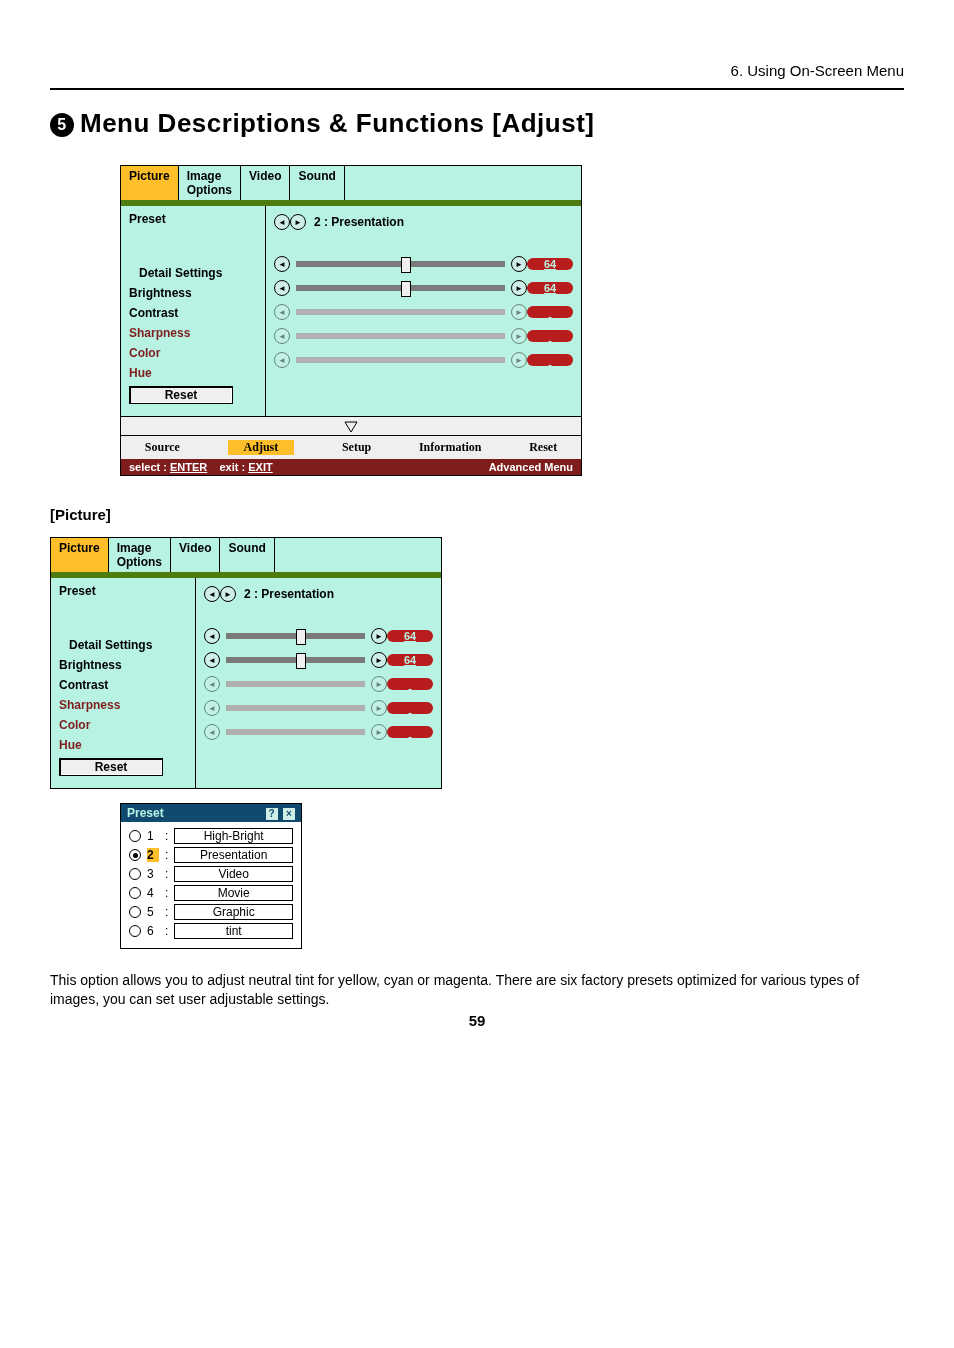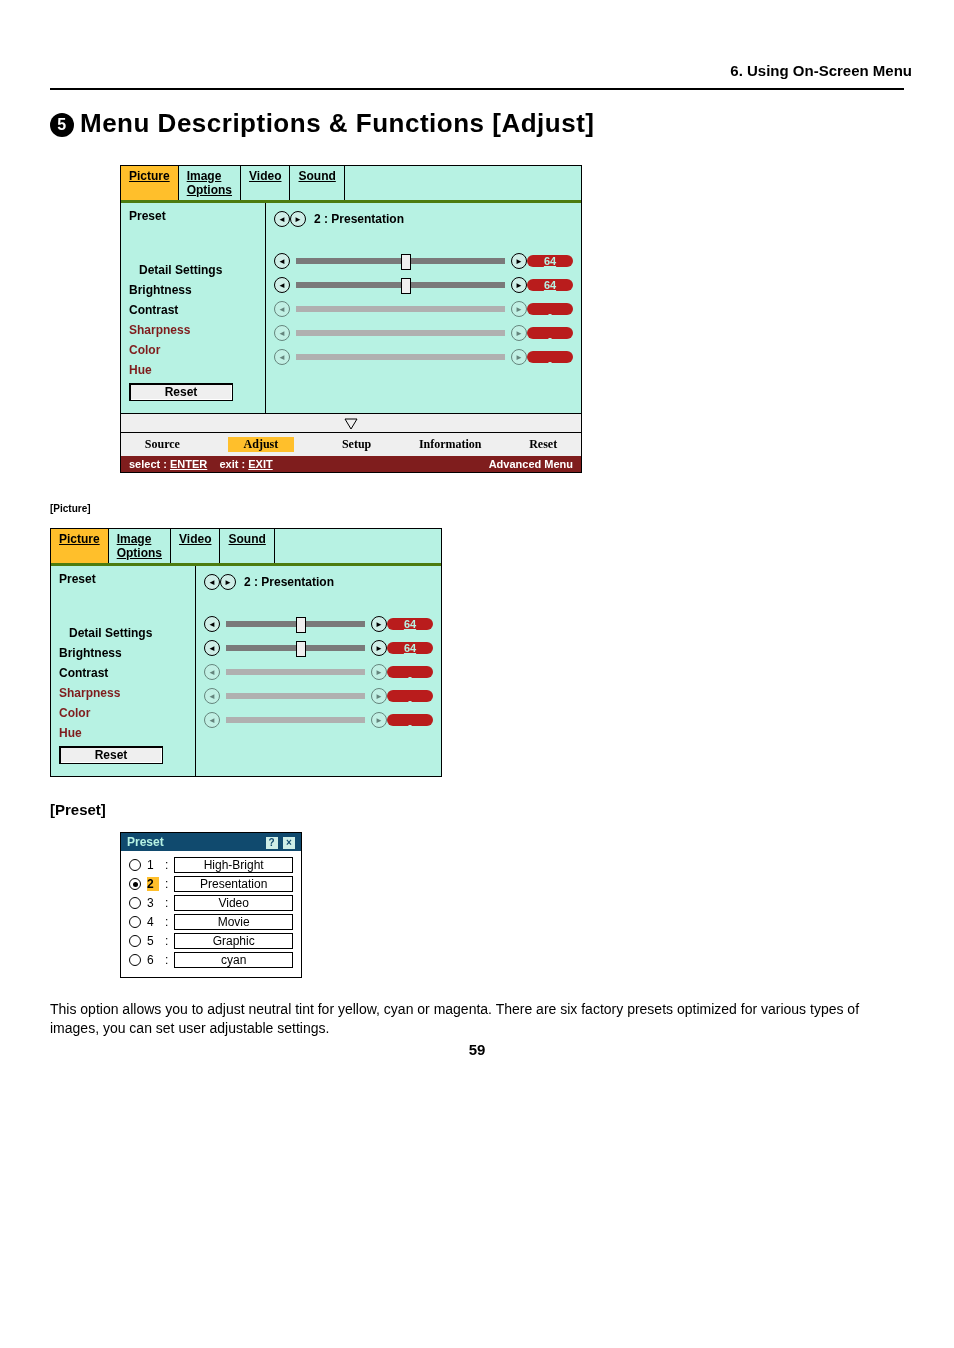--- a/index.html
+++ b/index.html
@@ -19,22 +19,22 @@
     position: absolute;
     top: 88px;
     left: 50px;
     right: 50px;
     height: 2px;
     background: #000;
   }
   .hdr-section {
     position: absolute;
     top: 62px;
-    right: 42px;
-    font-weight: 700;
+    right: 50px;
+    font-weight: 400;
     font-size: 15px;
   }
   .title {
     margin-top: 48px;
     font-size: 26px;
     font-weight: 900;
     letter-spacing: 0.5px;
   }
   .circle-num {
     display: inline-flex;
@@ -46,21 +46,21 @@
     align-items: center;
     justify-content: center;
     font-size: 16px;
     font-weight: 700;
     vertical-align: middle;
     margin-right: 6px;
   }
   
   .osd-wrap-a { margin: 26px 0 0 70px; width: 460px; border:1px solid #000; background:#efefef;}
   .osd-wrap-b { margin: 14px 0 0 0; width: 390px; border:1px solid #000; background:#efefef;}
-  .tabs { display:flex; background:#b7f2e3; border-bottom:3px solid #4d7c0f;text-decoration:underline; }
+  .tabs { display:flex; background:#b7f2e3; border-bottom:6px solid #4d7c0f; }
   .tab { border-right:1px solid #000; padding:3px 8px; font-size:12px; font-weight:700; line-height:14px; background:#b7f2e3; font-family: "MS Sans Serif", Arial, sans-serif; }
   .tab.sel { background:#ffbf2b; }
   .tab.stack span { display:block; }
   .osd-body { display:flex; }
   .osd-menu { width:130px; background:#b7f2e3; border-right:1px solid #000; font-size:12px; font-weight:700; padding:6px 6px 6px 8px; font-family:"MS Sans Serif",Arial,sans-serif;}
   .osd-menu .sm { padding-left:10px;margin-top:40px; }
   .osd-menu .dis { color:#7f1d1d; }
   .osd-menu > div { margin-bottom:6px; }
   .reset-btn { margin-top:6px; border:1px solid #000; background:#efefef; width:102px; text-align:center; font-size:12px; font-weight:700; padding:1px 0; box-shadow: 1px 1px 0 #000 inset, -1px -1px 0 #fff inset;}
   .osd-vals { flex:1; background:#b7f2e3; padding:6px 8px; font-family:"MS Sans Serif",Arial,sans-serif; font-size:12px;}
@@ -73,21 +73,21 @@
   .slider.dis { background:#b0b0b0; }
   .valpill { background:#b91c1c; color:#b7f2e3; font-weight:700; font-size:11px; border-radius:8px; padding:0 8px; min-width:30px; text-align:center;text-decoration:underline; }
   .valpill.empty { min-width:30px; }
   .arrow-dn { text-align:center; background:#efefef; border-top:1px solid #000; }
   .arrow-dn svg { vertical-align:middle; }
   .bottom-tabs { display:flex; justify-content:space-around; background:#efefef; border-top:1px solid #000; font-size:12px; font-weight:700; padding:4px 0; font-family:Liberation Serif, serif;}
   .bottom-tabs .act { background:#ffbf2b; padding:0 16px; }
   .status { display:flex; background:#7f1d1d; color:#fff; font-size:11px; font-weight:700; padding:2px 8px; font-family:"MS Sans Serif",Arial,sans-serif; justify-content:space-between;}
   .status .ul { text-decoration: underline; }
 
-  .sub-h { font-weight:900; font-size:10px; margin-top:30px; }
+  .sub-h { font-weight:900; font-size:15px; margin-top:30px; }
   .sub-h2 { font-weight:700; font-size:15px; margin-top:24px; }
 
   
   .preset-dialog { margin:14px 0 0 70px; width:180px; border:1px solid #000; font-family:"MS Sans Serif",Arial,sans-serif;}
   .pd-title { background:#104a6e; color:#b7f2e3; font-size:12px; font-weight:700; padding:2px 6px; display:flex; justify-content:space-between; }
   .pd-title .ic { display:inline-block; width:12px; height:12px; background:#cfeee7; color:#104a6e; font-size:10px; text-align:center; line-height:12px; margin-left:2px;}
   .pd-body { background:#fff; padding:6px 8px; }
   .pd-row { display:flex; align-items:center; font-size:12px; margin-bottom:3px; }
   .pd-row .radio { width:10px; height:10px; border:1px solid #000; border-radius:50%; margin-right:6px; display:inline-flex; align-items:center; justify-content:center;}
   .pd-row .radio.sel::after { content:""; width:5px; height:5px; background:#000; border-radius:50%; display:block;}
@@ -263,21 +263,20 @@
         <div class="vrow">
           <span class="arrbtn dis">◄</span>
           <span class="slider dis"></span>
           <span class="arrbtn dis">►</span>
           <span class="valpill empty">&nbsp;</span>
         </div>
       </div>
     </div>
   </div>
 
-  <div class="sub-h2">[Preset]</div>
 
   <div class="preset-dialog">
     <div class="pd-title">
       <span>Preset</span>
       <span>
         <span class="ic">?</span>
         <span class="ic">×</span>
       </span>
     </div>
     <div class="pd-body" id="preset-opts">
@@ -308,21 +307,21 @@
         <div class="pd-row">
           <span class="radio"></span>
           <span class="num">5</span>
           <span class="colon">:</span>
           <span class="opt">Graphic</span>
         </div>
         <div class="pd-row">
           <span class="radio"></span>
           <span class="num">6</span>
           <span class="colon">:</span>
-          <span class="opt">cyan</span>
+          <span class="opt">tint</span>
         </div>
       </div>
   </div>
 
   <div class="para">This option allows you to adjust neutral tint for yellow, cyan or magenta. There are six factory presets optimized for various types of images, you can set user adjustable settings.</div>
 
   <div class="pagenum">59</div>
 </div>
 
 </body></html>

